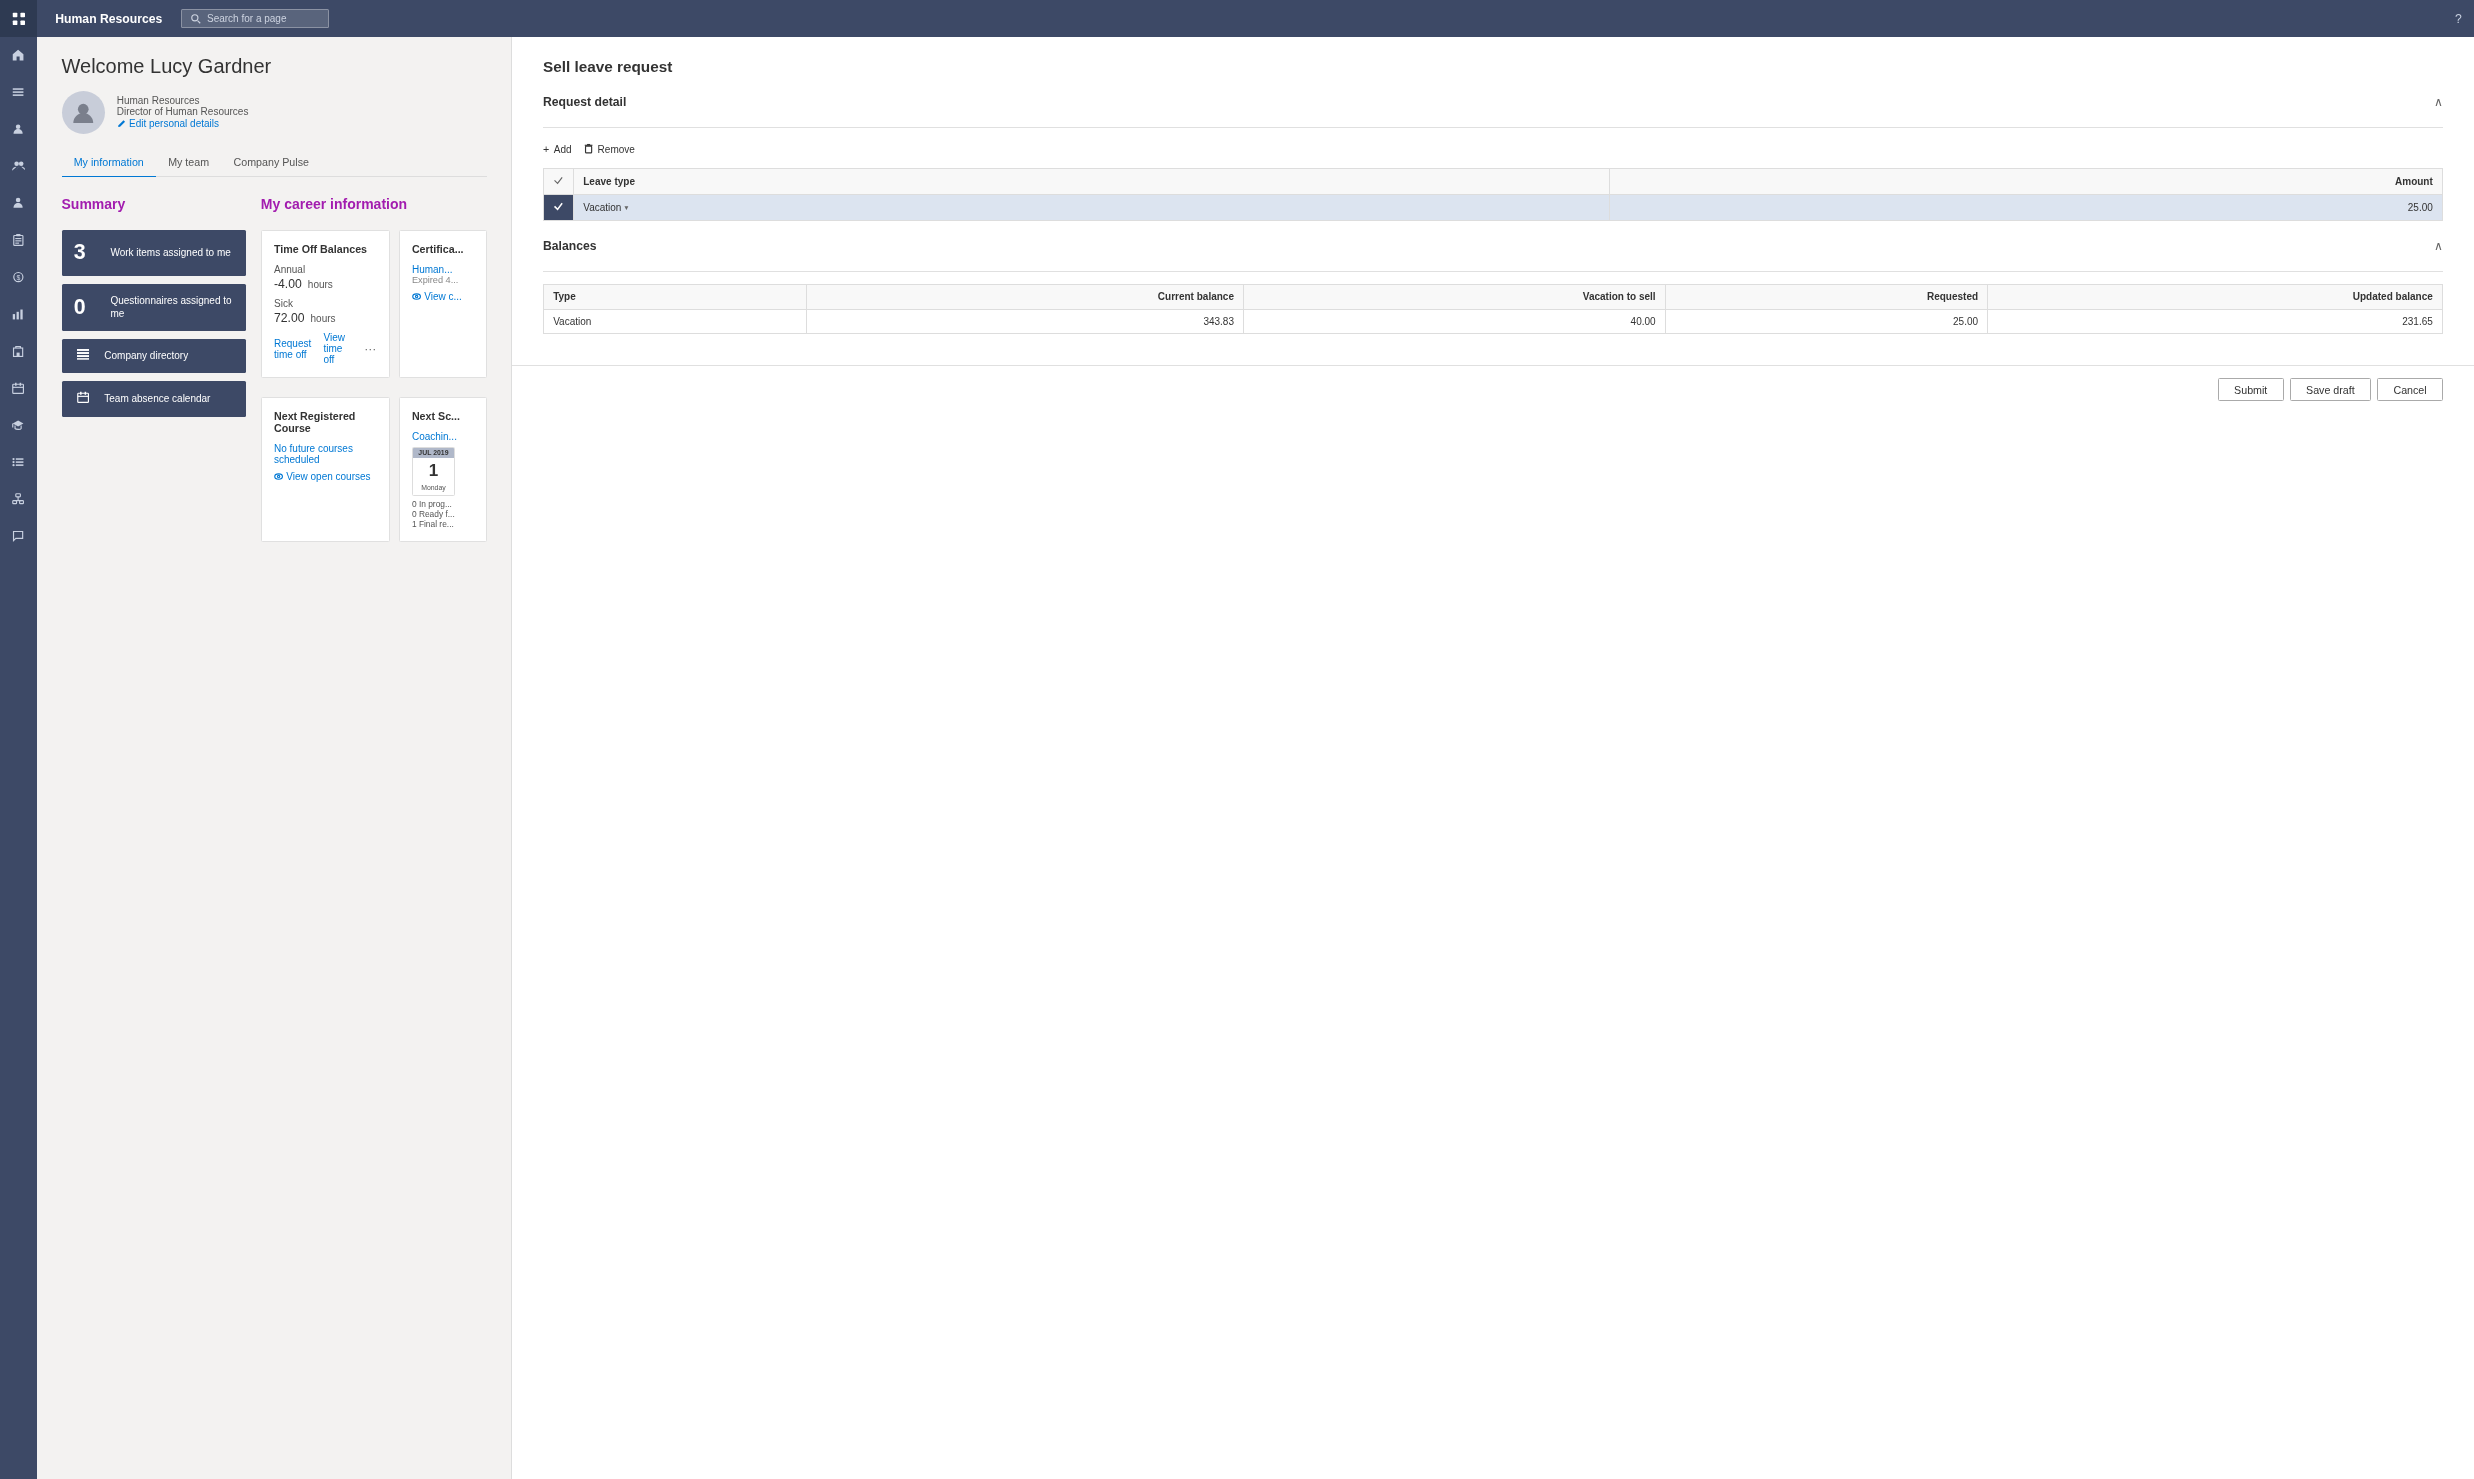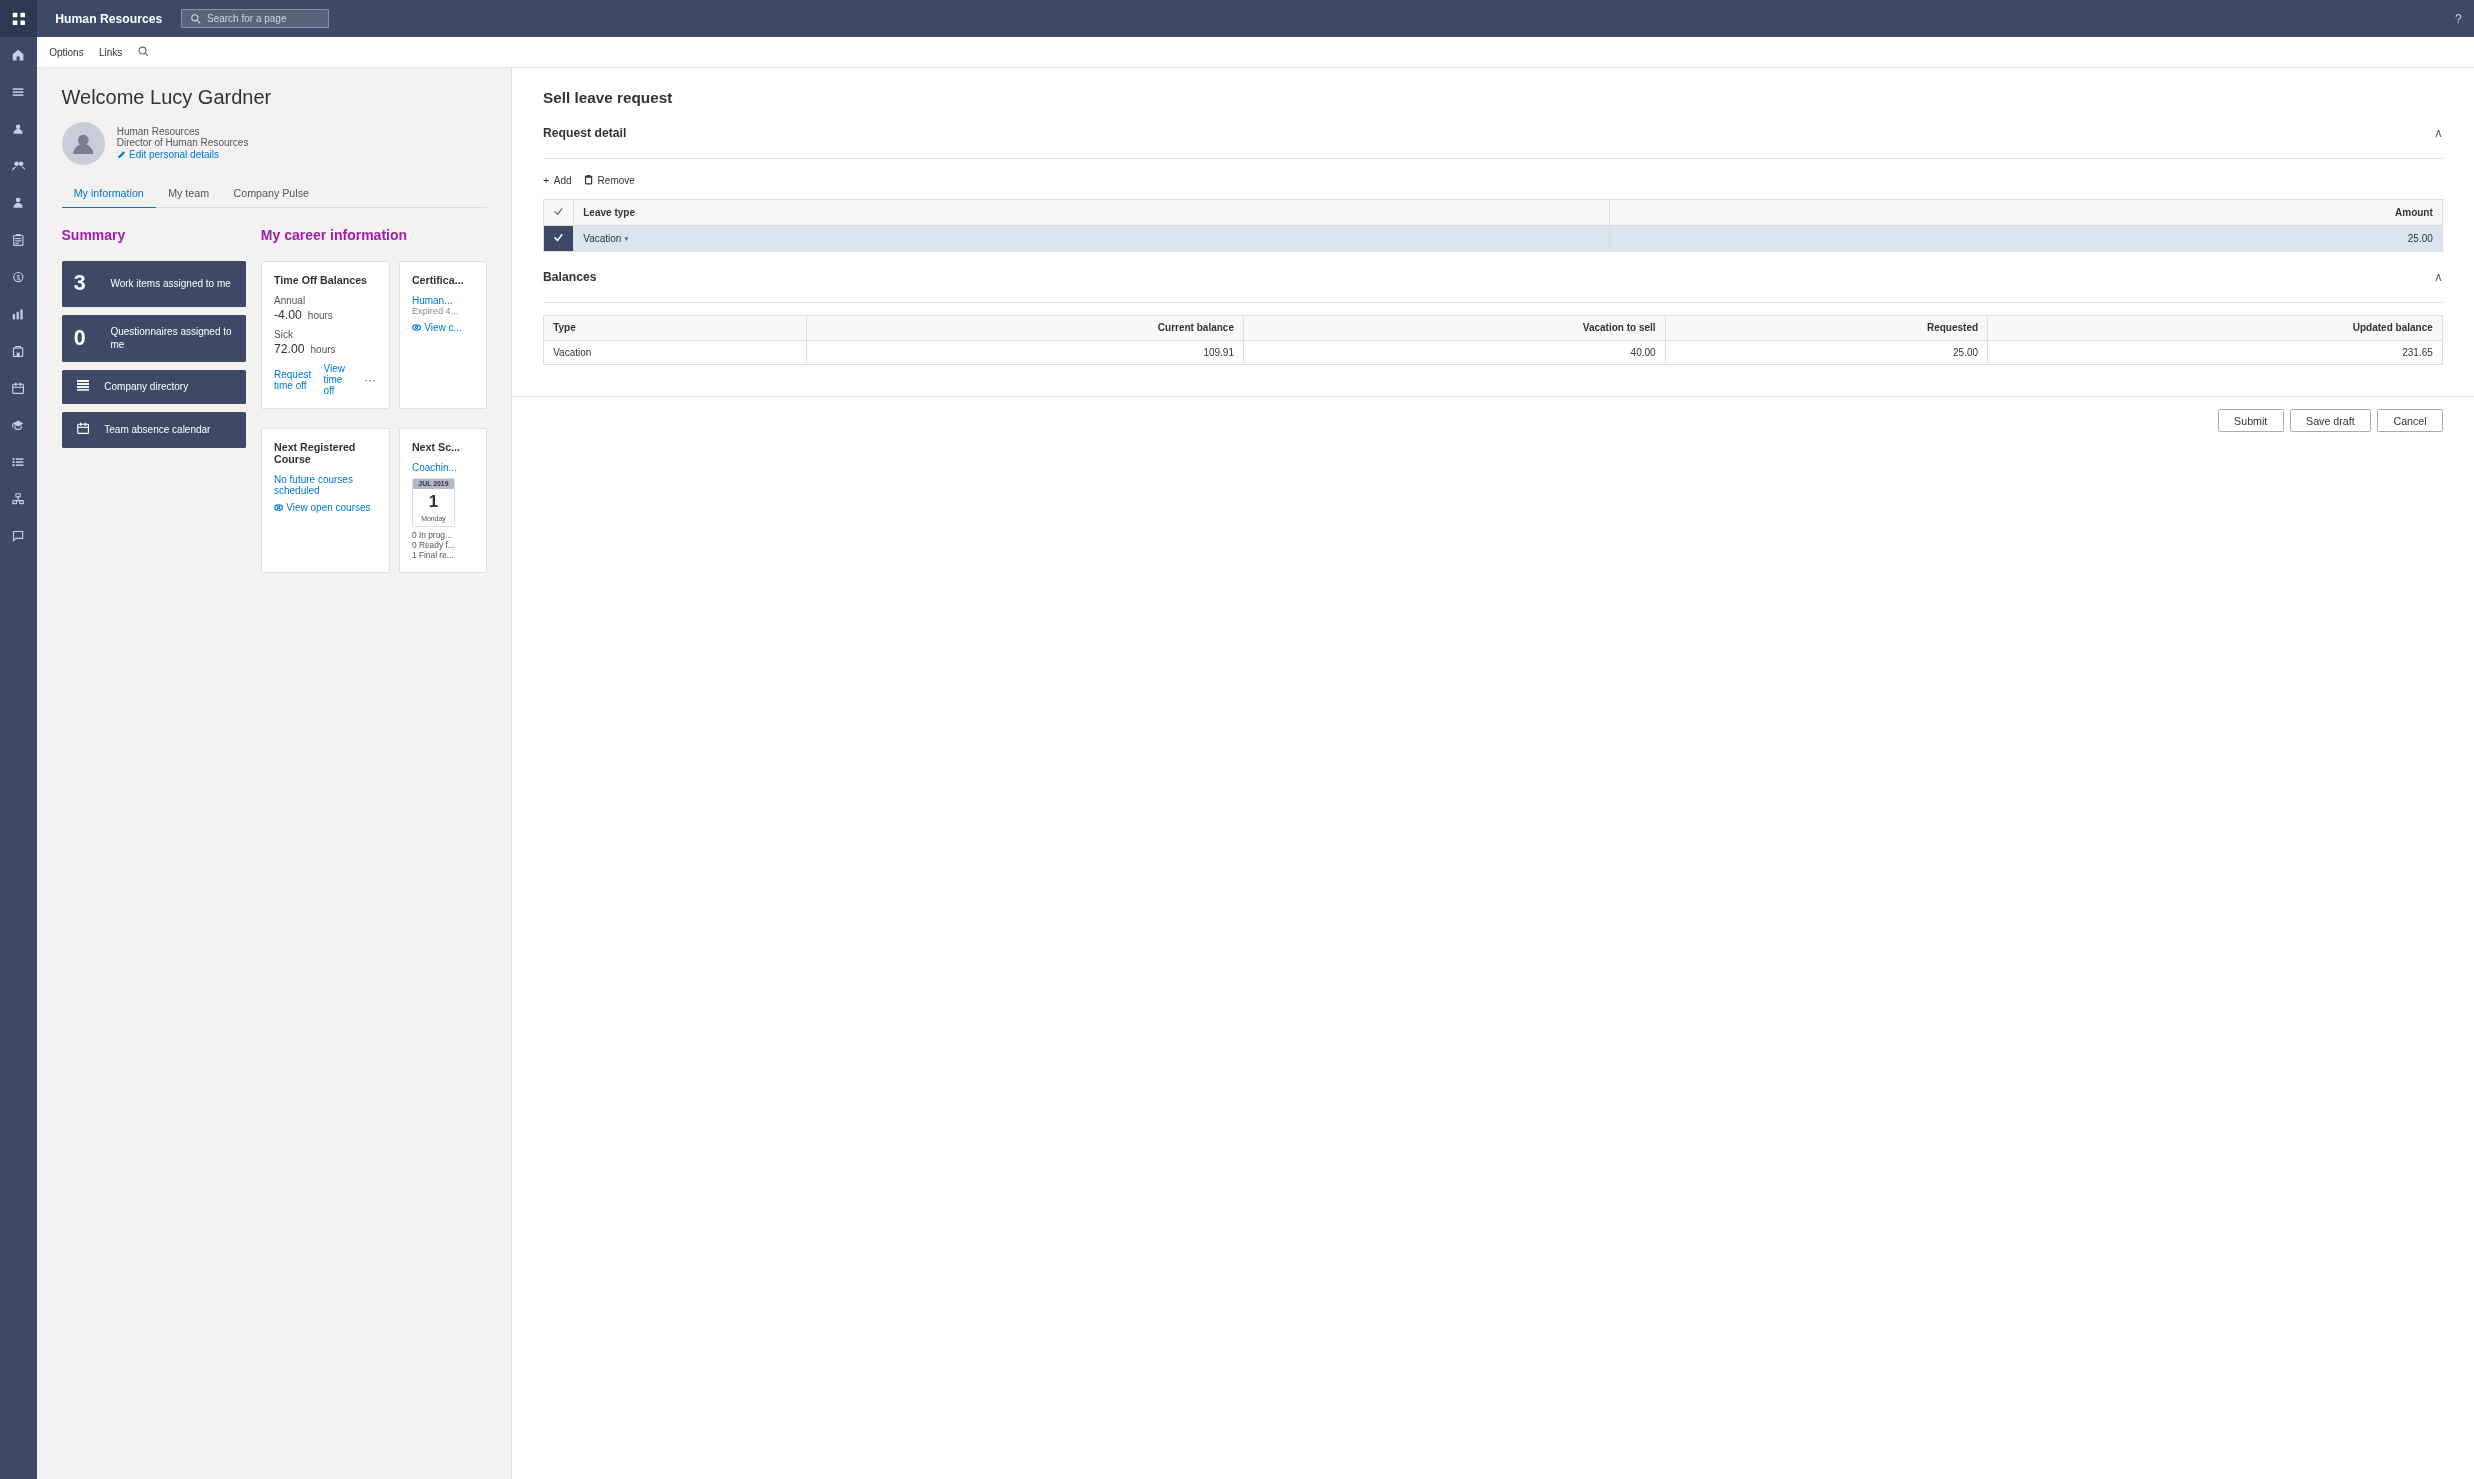--- a/index.html
+++ b/index.html
@@ -515,30 +515,20 @@
     <div class="top-bar-search">
       <svg width="10" height="10" viewBox="0 0 13 13" fill="none" stroke="#cdd3e0" stroke-width="1.5">
         <circle cx="5" cy="5" r="4"></circle>
           <line x1="8.5" y1="8.5" x2="12" y2="12"></line>
       </svg>
       <span style="color:#cdd3e0; font-size:10px;">Search for a page</span>
     </div>
     <div class="top-bar-help" style="margin-left:auto;">?</div>
   </div>
 
-  <div class="sub-toolbar">
-    <span class="sub-toolbar-btn">Options</span>
-    <span class="sub-toolbar-btn">Links</span>
-    <span class="sub-toolbar-search-icon">
-      <svg width="10.7" height="10.7" viewBox="0 0 14 14" fill="none" stroke="#666" stroke-width="1.5">
-        <circle cx="6" cy="6" r="4.5"></circle>
-          <line x1="9.5" y1="9.5" x2="13" y2="13"></line>
-      </svg>
-    </span>
-  </div>
 
   <div class="content-area">
 
     <div class="left-panel">
       <div class="welcome-header">Welcome Lucy Gardner</div>
 
       <div class="profile-section">
         <div class="avatar-circle">
           <svg width="24.5" height="24.5" viewBox="0 0 32 32" fill="#7a7f8c">
             <circle cx="16" cy="12" r="7"></circle>
@@ -747,21 +737,21 @@
             <th>Type</th>
             <th>Current balance</th>
             <th>Vacation to sell</th>
             <th>Requested</th>
             <th>Updated balance</th>
           </tr>
         </thead>
         <tbody>
           <tr>
             <td>Vacation</td>
-            <td>109.91</td>
+            <td>343.83</td>
             <td>40.00</td>
             <td>25.00</td>
             <td>231.65</td>
           </tr>
         </tbody>
       </table>
 
       <div class="panel-footer">
         <button class="btn-primary">Submit</button>
         <button class="btn-primary">Save draft</button>

